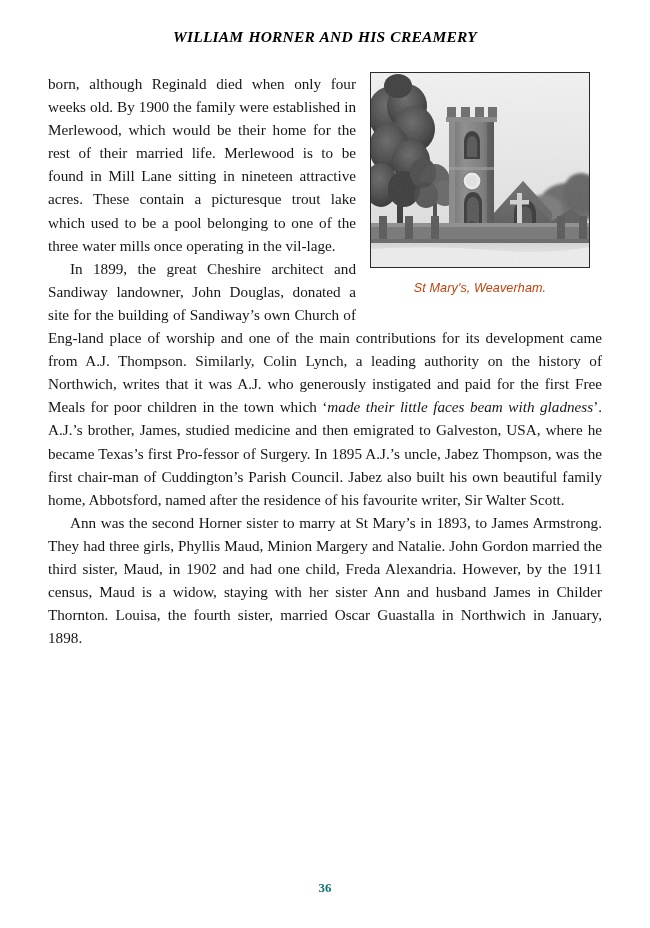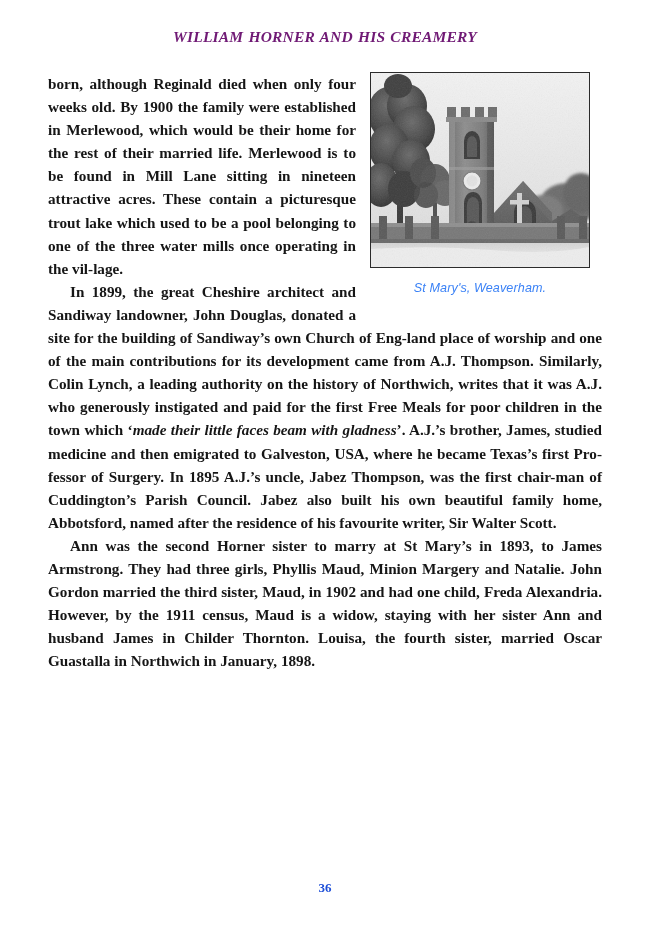--- a/index.html
+++ b/index.html
@@ -29,40 +29,39 @@
     position: absolute;
     top: 28px;
     left: 0;
     width: 650px;
     text-align: center;
     font-style: italic;
     font-weight: 700;
     font-size: 15.5px;
     letter-spacing: 0.2px;
     word-spacing: 1px;
-    color: #701a75;
+    color: #000000;
   }
 
   
   .column {
     position: absolute;
     left: 48px;
     top: 72px;
     width: 554px;
     font-size: 15.2px;
     line-height: 23.1px;
     text-align: justify;
     text-justify: inter-word;
     hyphens: manual;
     color: #161616;
   }
 
   .column p {
     margin: 0;
-    font-weight: bold;
   }
   .column p.indent {
     text-indent: 22px;
   }
   .column i, .column em {
     font-style: italic;
   }
 
   
   .figure {
@@ -82,41 +81,41 @@
     margin-left: 0;
   }
 
   .photo-caption {
     margin-top: 9px;
     width: 220px;
     text-align: center;
     font-family: "Liberation Sans", "DejaVu Sans", sans-serif;
     font-style: italic;
     font-size: 12.6px;
-    color: #3b82f6;
+    color: #c2410c;
     letter-spacing: 0.1px;
   }
 
   
   .photo-frame svg {
     display: block;
     width: 100%;
     height: 100%;
   }
 
   
   .folio {
     position: absolute;
     left: 0;
     top: 880px;
     width: 650px;
     text-align: center;
     font-size: 13px;
     font-weight: 700;
-    color: #1d4ed8;
+    color: #0f766e;
   }
 </style>
 </head>
 <body>
 
 <div class="page">
 
   <div class="running-head">WILLIAM HORNER AND HIS CREAMERY</div>
 
   <div class="column">

